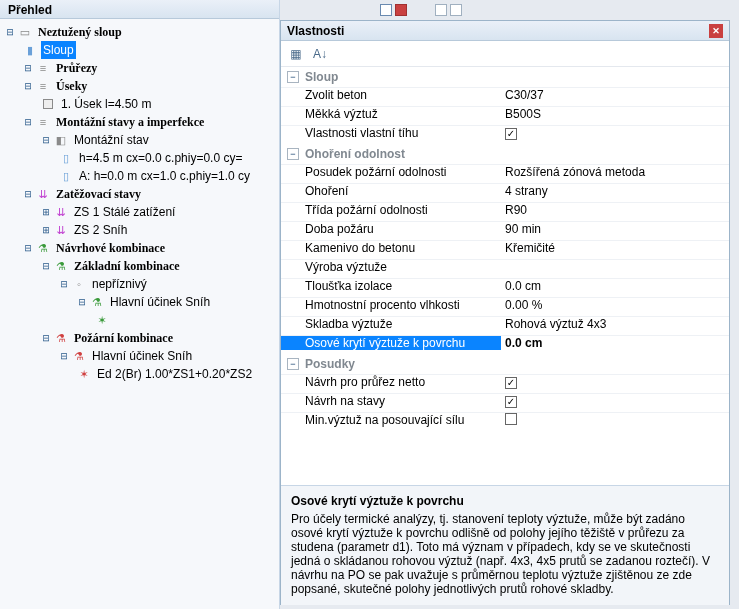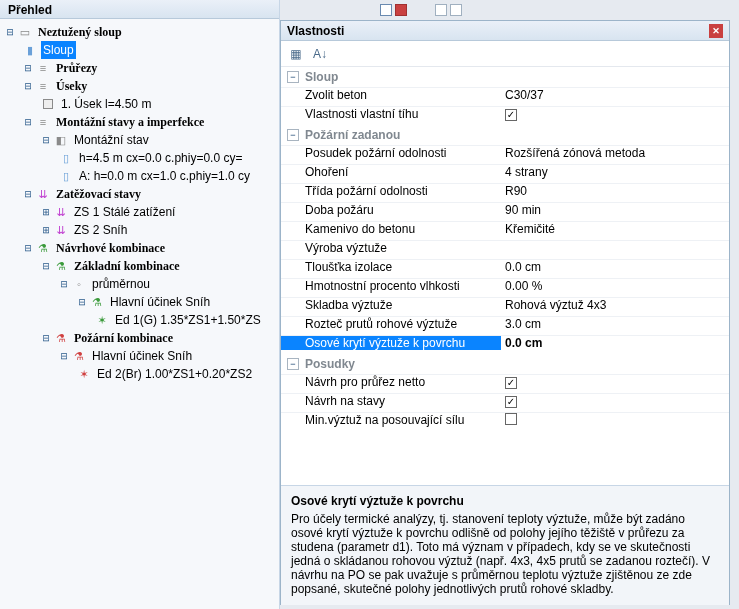--- a/index.html
+++ b/index.html
@@ -300,39 +300,38 @@
       <span class="toggle">⊟</span>
       <span class="ticon ic-green">⚗</span>
       <span class="tlabel bold">Základní kombinace</span>
     </div>
     <div class="tree-row">
       <span class="indent"></span>
         <span class="indent"></span>
         <span class="indent"></span>
       <span class="toggle">⊟</span>
       <span class="ticon ic-gray">◦</span>
-      <span class="tlabel">průměrnou</span>
+      <span class="tlabel">nepříznivý</span>
     </div>
     <div class="tree-row">
       <span class="indent"></span>
         <span class="indent"></span>
         <span class="indent"></span>
         <span class="indent"></span>
       <span class="toggle">⊟</span>
       <span class="ticon ic-green">⚗</span>
       <span class="tlabel">Hlavní účinek Sníh</span>
     </div>
     <div class="tree-row">
       <span class="indent"></span>
         <span class="indent"></span>
         <span class="indent"></span>
         <span class="indent"></span>
         <span class="indent"></span>
       <span class="ticon ic-green">✶</span>
-      <span class="tlabel">Ed 1(G)  1.35*ZS1+1.50*ZS</span>
     </div>
     <div class="tree-row">
       <span class="indent"></span>
         <span class="indent"></span>
       <span class="toggle">⊟</span>
       <span class="ticon ic-red">⚗</span>
       <span class="tlabel bold">Požární kombinace</span>
     </div>
     <div class="tree-row">
       <span class="indent"></span>
@@ -367,27 +366,31 @@
 
     <div class="cat-row">
       <span class="cat-toggle">−</span>
       <span>Sloup</span>
     </div>
     <div class="prop-row">
       <div class="prop-label">Zvolit beton</div>
       <div class="prop-value">C30/37</div>
     </div>
     <div class="prop-row">
+      <div class="prop-label">Měkká výztuž</div>
+      <div class="prop-value">B500S</div>
+    </div>
+    <div class="prop-row">
       <div class="prop-label">Vlastnosti vlastní tíhu</div>
       <div class="prop-value"><span class="chk">✓</span></div>
     </div>
 
     <div class="cat-row">
       <span class="cat-toggle">−</span>
-      <span>Požární zadanou</span>
+      <span>Ohoření odolnost</span>
     </div>
     <div class="prop-row">
       <div class="prop-label">Posudek požární odolnosti</div>
       <div class="prop-value">Rozšířená zónová metoda</div>
     </div>
     <div class="prop-row">
       <div class="prop-label">Ohoření</div>
       <div class="prop-value">4 strany</div>
     </div>
     <div class="prop-row">
@@ -409,24 +412,20 @@
       <div class="prop-label">Tloušťka izolace</div>
       <div class="prop-value">0.0 cm</div>
     </div>
     <div class="prop-row">
       <div class="prop-label">Hmotnostní procento vlhkosti</div>
       <div class="prop-value">0.00 %</div>
     </div>
     <div class="prop-row">
       <div class="prop-label">Skladba výztuže</div>
       <div class="prop-value">Rohová výztuž 4x3</div>
-    </div>
-    <div class="prop-row">
-      <div class="prop-label">Rozteč prutů rohové výztuže</div>
-      <div class="prop-value">3.0 cm</div>
     </div>
     <div class="prop-row sel">
       <div class="prop-label">Osové krytí výztuže k povrchu</div>
       <div class="prop-value">0.0 cm</div>
     </div>
 
     <div class="cat-row">
       <span class="cat-toggle">−</span>
       <span>Posudky</span>
     </div>

